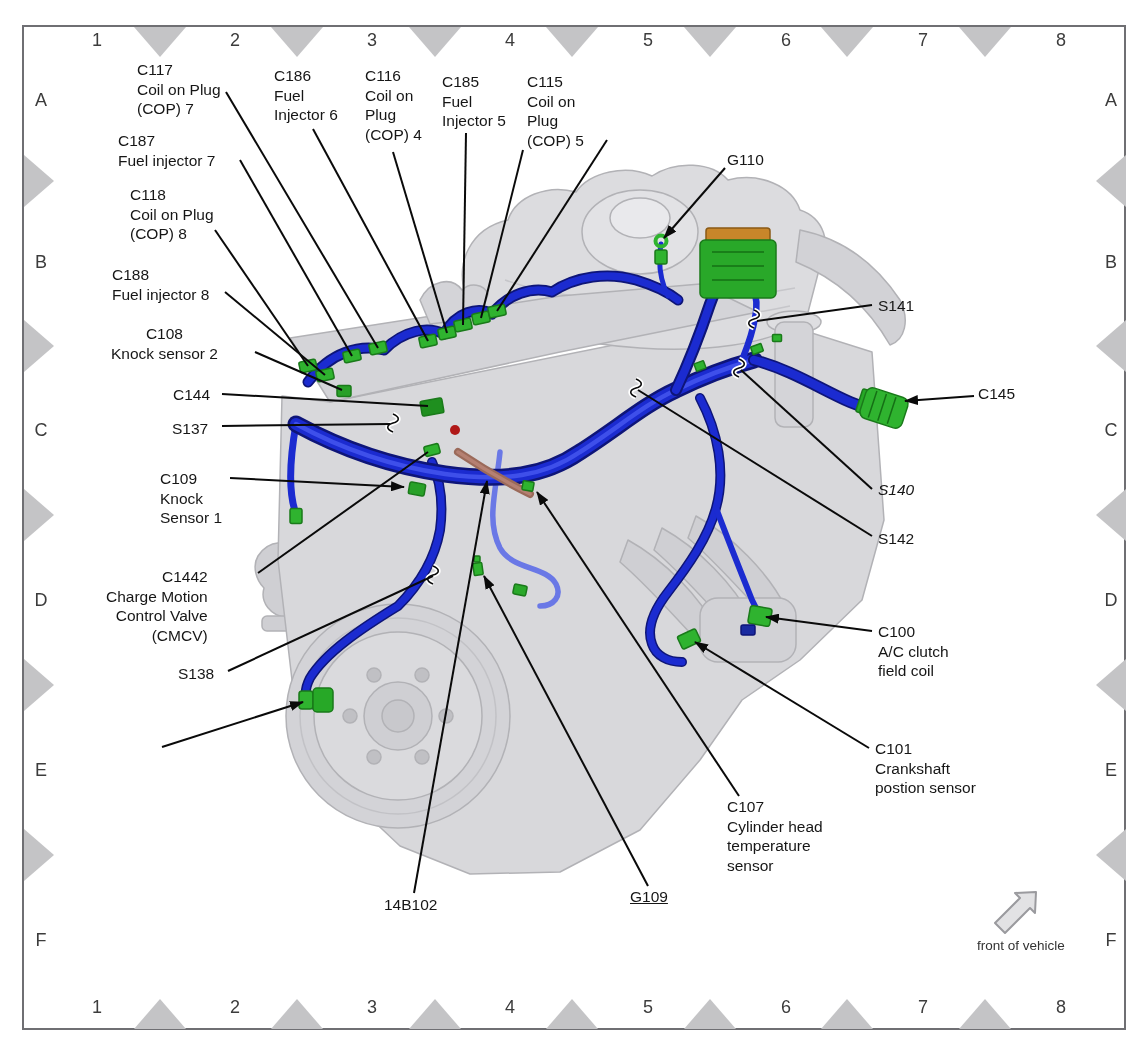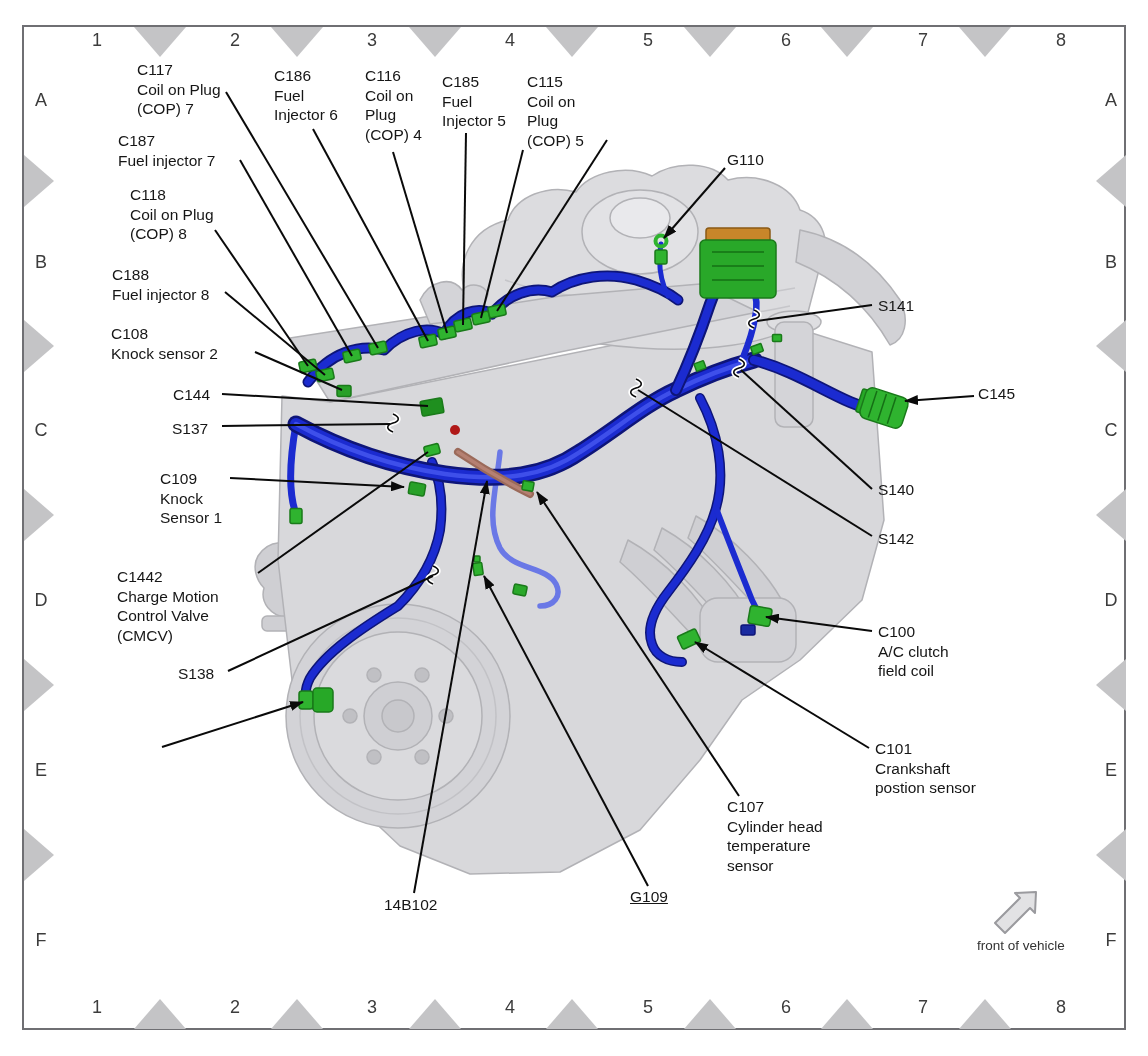--- a/index.html
+++ b/index.html
@@ -270,41 +270,41 @@
 Plug
 (COP) 5</div>
     <div class="callout" style="left: 727px; top: 150px;">G110</div>
     <div class="callout" style="left: 118px; top: 131px;">C187
 Fuel injector 7</div>
     <div class="callout" style="left: 130px; top: 185px;">C118
 Coil on Plug
 (COP) 8</div>
     <div class="callout" style="left: 112px; top: 265px;">C188
 Fuel injector 8</div>
-    <div class="callout" style="left: 111px; top: 324px;">C108
+    <div class="callout" style="left: 111px; top: 324px; text-align: center;">C108
 Knock sensor 2</div>
     <div class="callout" style="left: 173px; top: 385px;">C144</div>
     <div class="callout" style="left: 172px; top: 419px;">S137</div>
     <div class="callout" style="left: 160px; top: 469px;">C109
 Knock
 Sensor 1</div>
-    <div class="callout" style="left: 117px; top: 567px;">C1442
+    <div class="callout" style="left: 106px; top: 567px; text-align: right;">C1442
 Charge Motion
 Control Valve
 (CMCV)</div>
     <div class="callout" style="left: 178px; top: 664px;">S138</div>
     <div class="callout" style="left: 384px; top: 895px;">14B102</div>
     <div class="callout" style="left: 630px; top: 887px; text-decoration: underline;">G109</div>
     <div class="callout" style="left: 727px; top: 797px;">C107
 Cylinder head
 temperature
 sensor</div>
     <div class="callout" style="left: 878px; top: 296px;">S141</div>
     <div class="callout" style="left: 978px; top: 384px;">C145</div>
-    <div class="callout" style="left: 878px; top: 480px;">S140</div>
+    <div class="callout" style="left: 878px; top: 480px; font-style: italic;">S140</div>
     <div class="callout" style="left: 878px; top: 529px; text-align: center;">S142</div>
     <div class="callout" style="left: 878px; top: 622px;">C100
 A/C clutch
 field coil</div>
     <div class="callout" style="left: 875px; top: 739px;">C101
 Crankshaft
 postion sensor</div>
   </div>
 
 </body></html>

